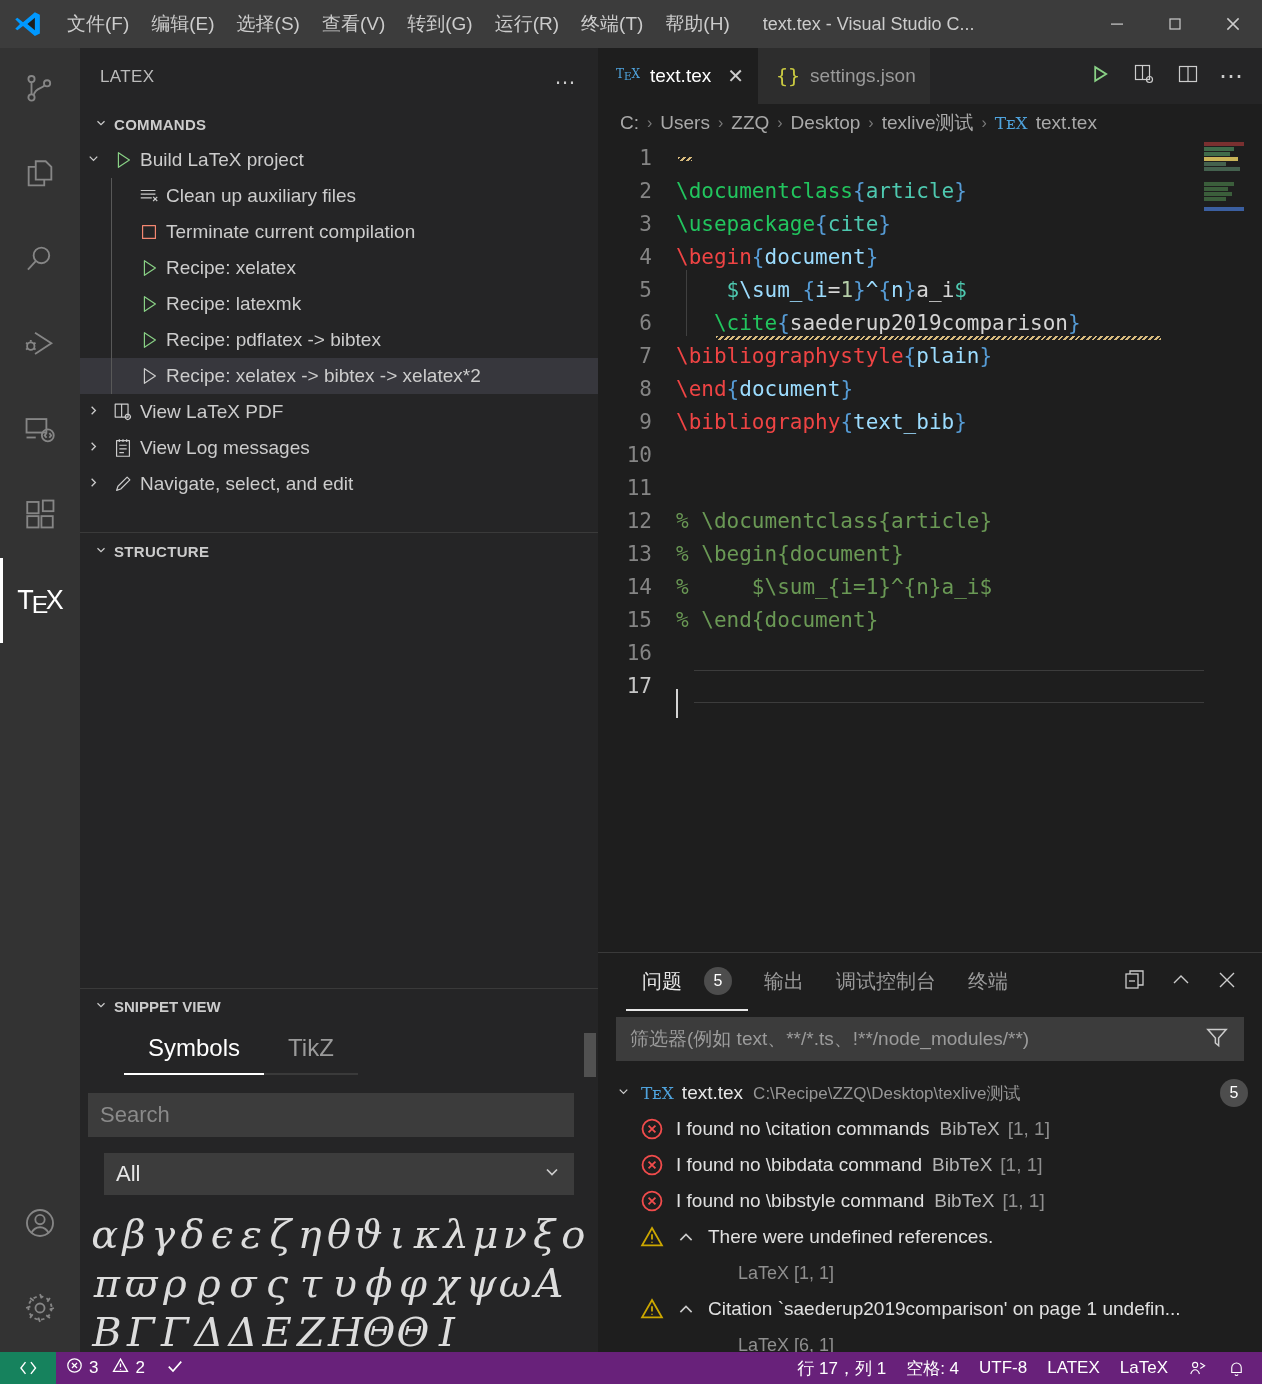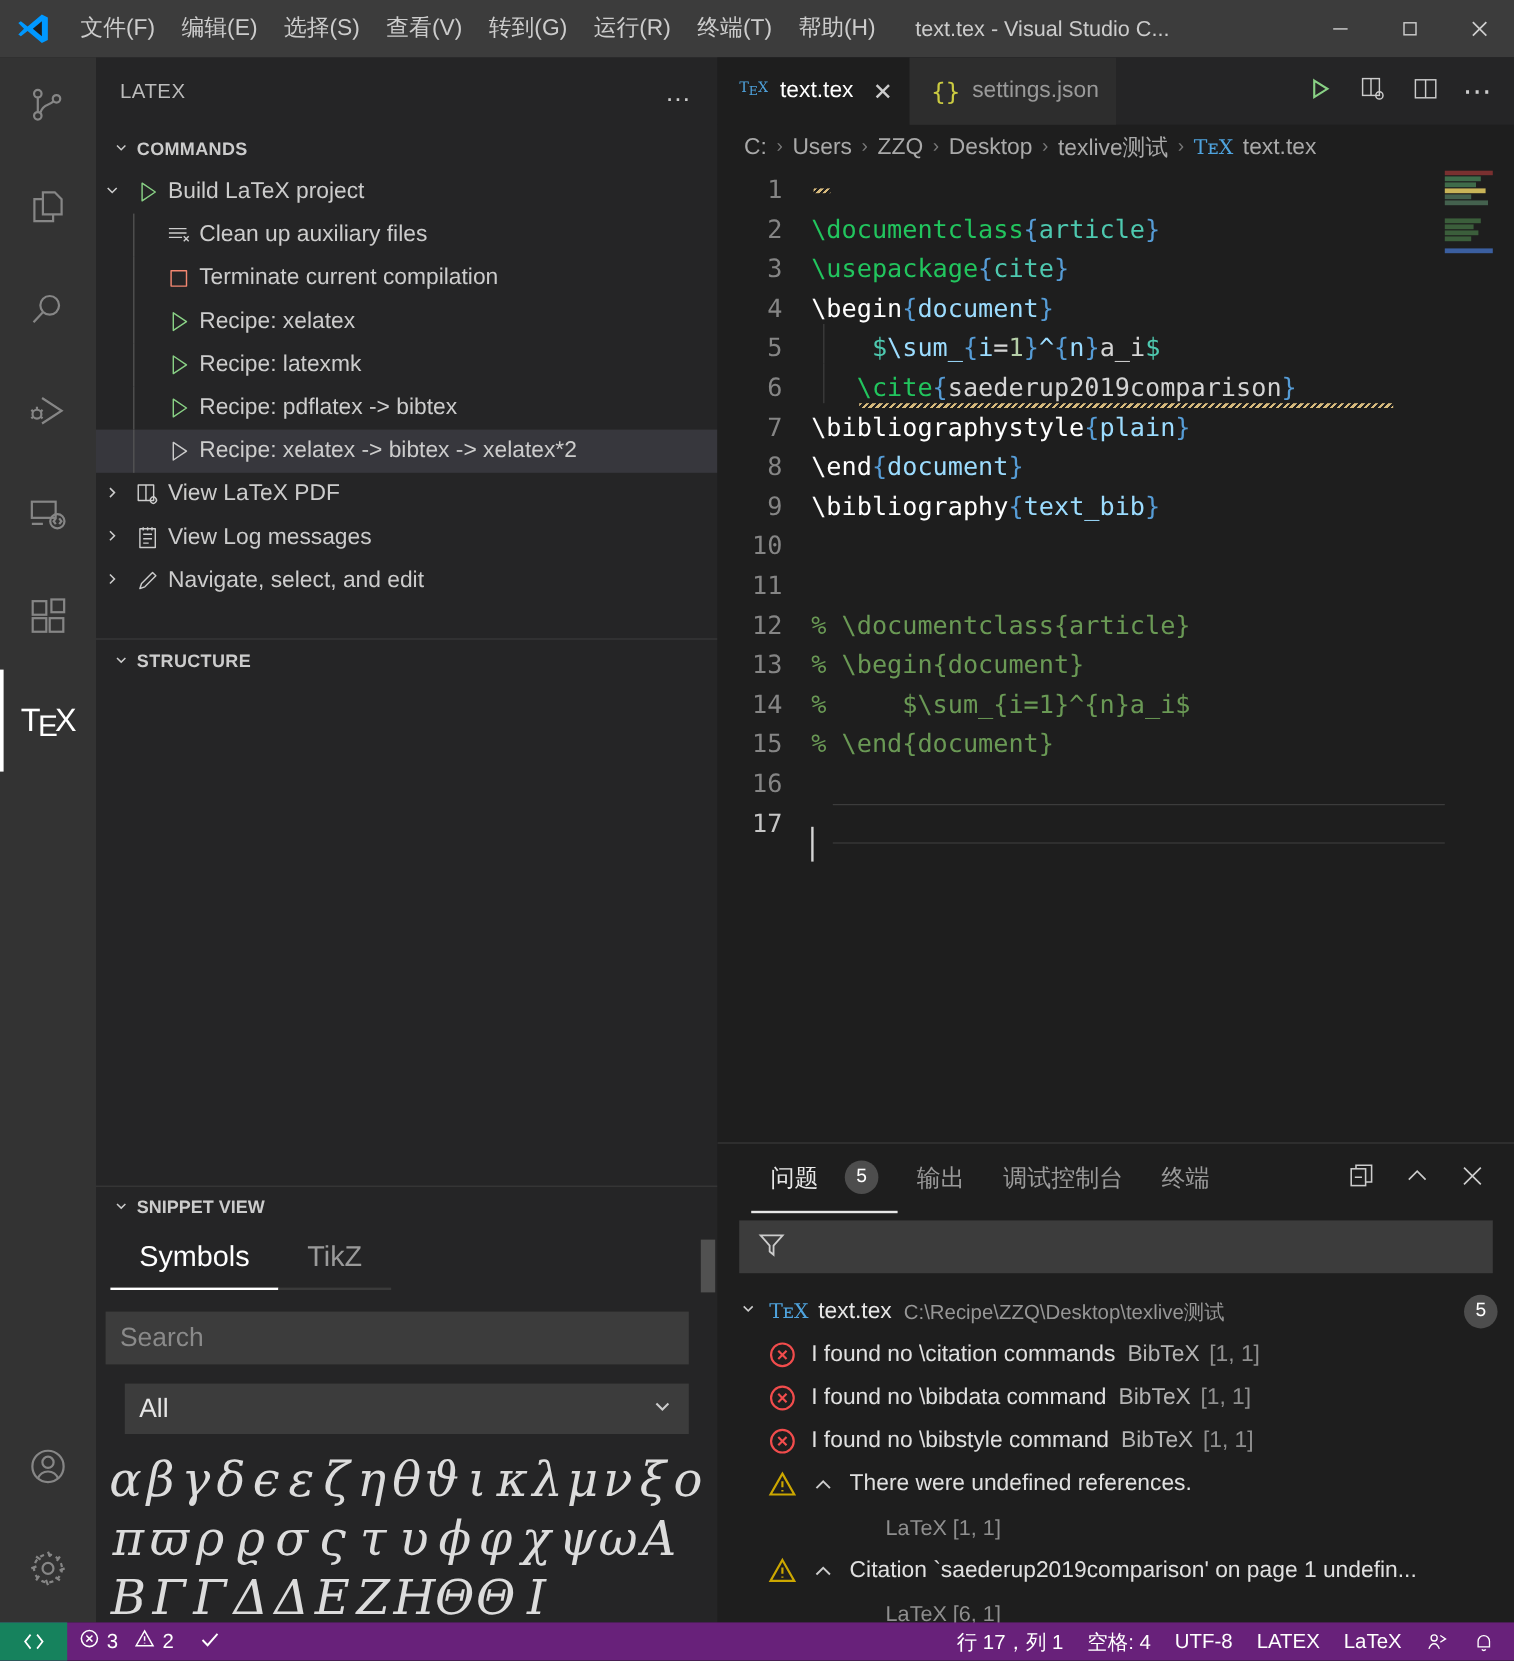--- a/index.html
+++ b/index.html
@@ -76,21 +76,21 @@
 
   #commands-list { position: relative; height: 390px; overflow: hidden; }
   #structure-divider { height: 1px; background: #3a3a3a; margin-top: 0; }
 
   #snippet-panel {
     position: absolute; left: 0; bottom: 0; width: 518px; top: 940px;
     border-top: 1px solid #3a3a3a; background: #252526;
   }
   #snippet-header { height: 34px; display:flex; align-items:center; padding: 0 8px; }
   #snippet-header .label { font-size: 15px; font-weight: bold; color: #cccccc; }
-  #snippet-tabs { display: flex; padding-left: 12px; height: 52px; align-items: stretch; }
+  #snippet-tabs { display: flex; padding-left: 12px; height: 52px; align-items: stretch; margin-left: 32px; }
   .snip-tab {
     padding: 0 24px; display: flex; align-items: center; font-size: 24px;
     color: #9a9a9a; border-bottom: 2px solid #3a3a3a;
   }
   .snip-tab.active { color: #ffffff; border-bottom: 2px solid #ffffff; }
   #snippet-search {
     margin: 18px 24px 0 8px; height: 44px; background: #3c3c3c;
     display: flex; align-items: center; padding: 0 12px;
   }
   #snippet-search .ph { font-size: 22px; color: #8a8a8a; }
@@ -135,21 +135,21 @@
     font-family: "DejaVu Sans Mono", monospace; font-size: 21px; line-height: 33px;
   }
   .cline { display: flex; height: 33px; align-items: center; position: relative; }
   .lnum {
     width: 78px; flex: none; text-align: right; padding-right: 24px;
     color: #858585; font-size: 21px;
   }
   .lnum.cur { color: #c6c6c6; }
   .ctext { white-space: pre; flex: 1; position: relative; }
   .k-pink { color: #22c55e; }
-  .k-yellow { color: #ffffff; text-align: center; }
+  .k-yellow { color: #ef4444; text-align: center; }
   .k-brace { color: #569cd6; }
   .k-green { color: #4ec9b0; }
   .k-comment { color: #6a9955; }
   .k-white { color: #d4d4d4; }
   .k-num { color: #b5cea8; }
   .k-math { color: #4ec9b0; }
   .k-var { color: #9cdcfe; }
   .indent-guide { position:absolute; left: 10px; top: -4px; height: 33px; width: 1px; background: #404040; }
   .squiggle {
     position: absolute; left: 0; bottom: 0px; height: 4px; width: 100%;
@@ -732,20 +732,21 @@
         <span>
           <svg width="24" height="24" viewBox="0 0 24 24" fill="none" stroke="#cccccc" stroke-width="1.4">
               <path d="M5 5 L19 19 M19 5 L5 19"></path>
             </svg>
         </span>
       </div>
     </div>
   </div>
 
   <div id="filter-box">
+    <span class="ph">筛选器(例如 text、**/*.ts、!**/node_modules/**)</span>
     <span>
       <svg width="26" height="26" viewBox="0 0 24 24" fill="none" stroke="#cccccc" stroke-width="1.4">
         <path d="M3.5 5 H20.5 L13.5 13 V20 L10.5 17.5 V13 Z"></path>
       </svg>
     </span>
   </div>
 
   <div id="problems">
       <div class="prow">
         <span style="margin-right: 10px;"><svg width="15" height="15" viewBox="0 0 16 16" fill="none">

